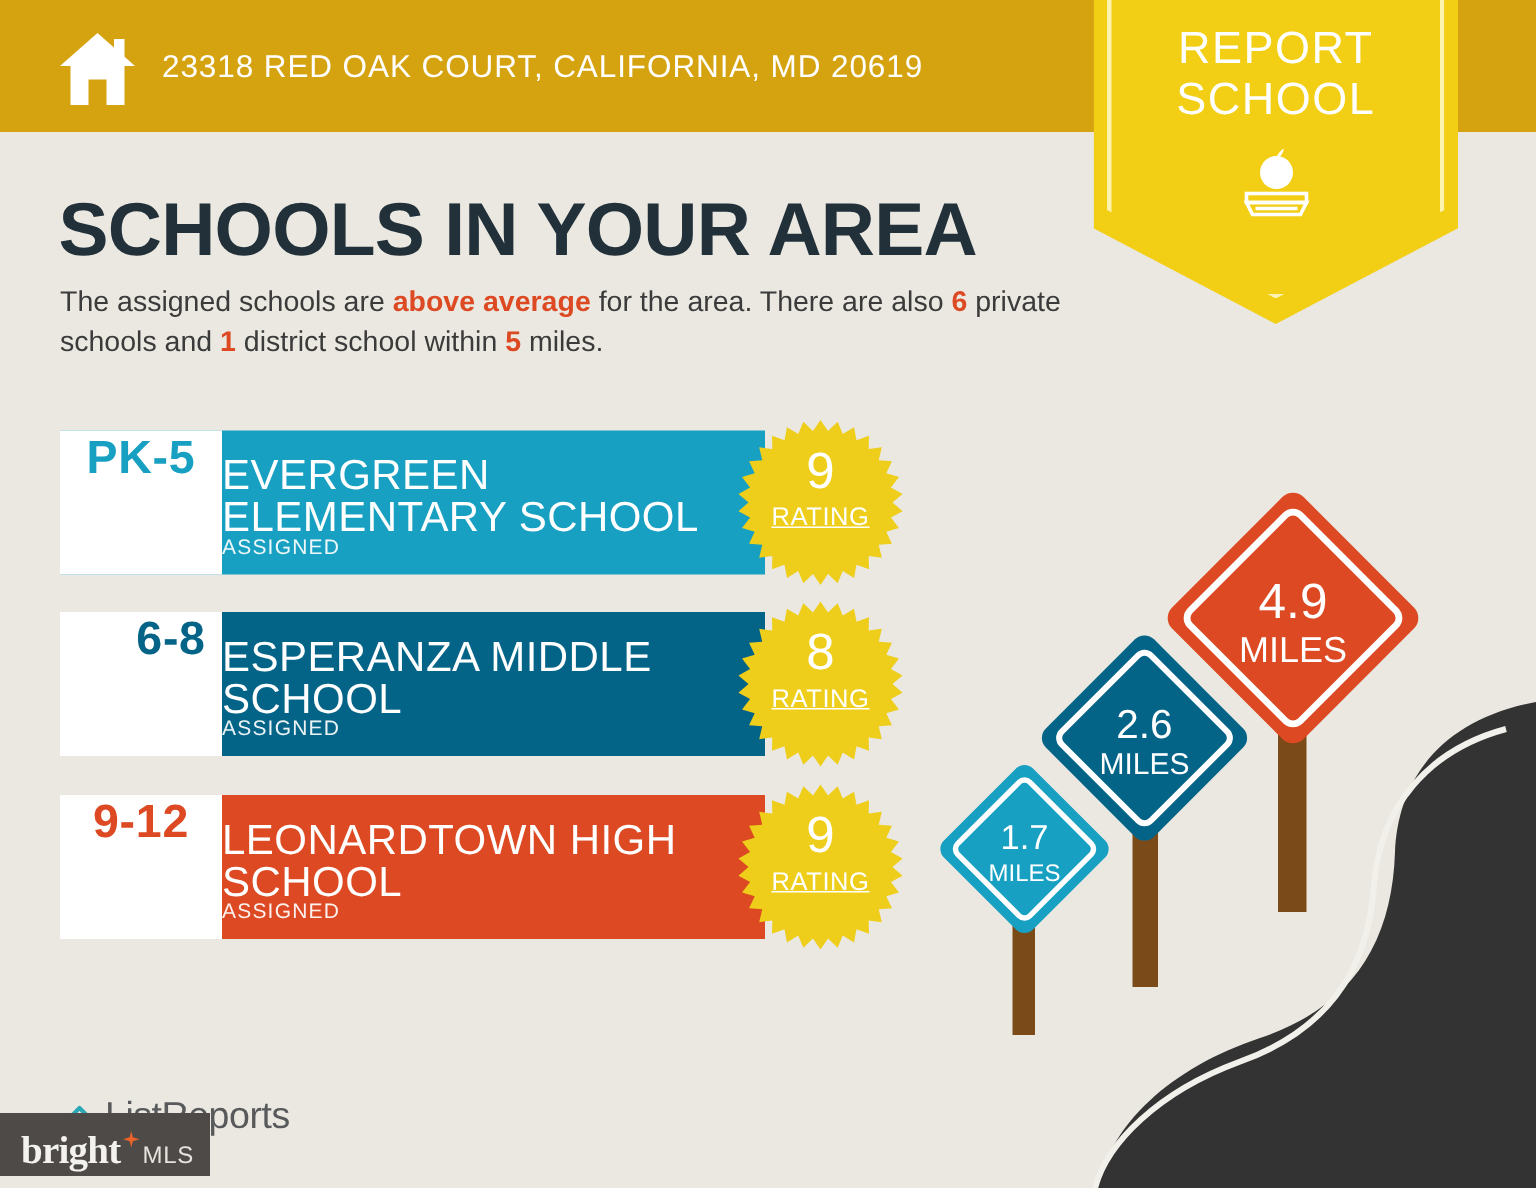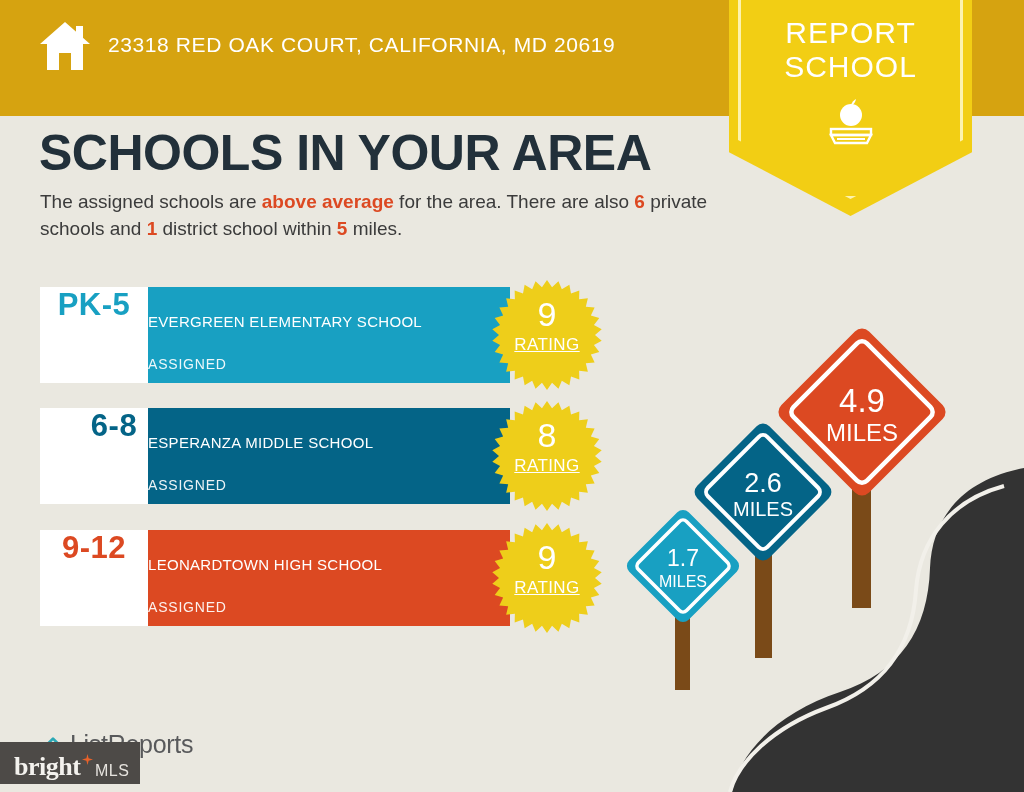--- a/index.html
+++ b/index.html
@@ -6,21 +6,21 @@
   body{
     width:1024px;height:792px;overflow:hidden;
     background:#EAE8E0;
     font-family:"Liberation Sans", sans-serif;
     position:relative;
   }
   .page{position:absolute;inset:0;background:#EAE8E0;overflow:hidden;}
 
   
   .header-bar{
-    position:absolute;left:0;top:0;width:1024px;height:116px;
+    position:absolute;left:0;top:0;width:1024px;height:88px;
     background:#D6A310;
   }
   .house-icon{position:absolute;left:38px;top:20px;width:54px;height:52px;}
   .address{
     position:absolute;left:108px;top:33px;
     font-size:21px;letter-spacing:.6px;color:#FFFFFF;
     white-space:nowrap;font-weight:400;
   }
 
   
@@ -57,21 +57,21 @@
   
   .school-row{position:absolute;left:40px;height:96px;}
   .row-bar{position:absolute;left:0;top:0;width:470px;height:96px;}
   .grade-box{
     position:absolute;left:0;top:0;width:108px;height:96px;
     background:#FFFFFF;display:flex;align-items:flex-start;justify-content:center;font-weight:bold;
   }
   .grade-text{font-size:31px;letter-spacing:.5px;}
   .school-name{
     position:absolute;left:108px;top:16px;width:330px;
-    font-size:15px;line-height:38px;color:#FFFFFF;letter-spacing:.3px;
+    font-size:28px;line-height:28px;color:#FFFFFF;letter-spacing:.3px;
   }
   .assigned{
     position:absolute;left:108px;top:69px;
     font-size:14px;letter-spacing:.8px;color:#FFFFFF;opacity:.92;
   }
   .rating-badge{position:absolute;left:452px;top:-10px;width:110px;height:116px;}
   .rating-num{
     position:absolute;left:0;top:20px;width:110px;text-align:center;
     font-size:34px;color:#FFFFFF;line-height:34px;
   }

